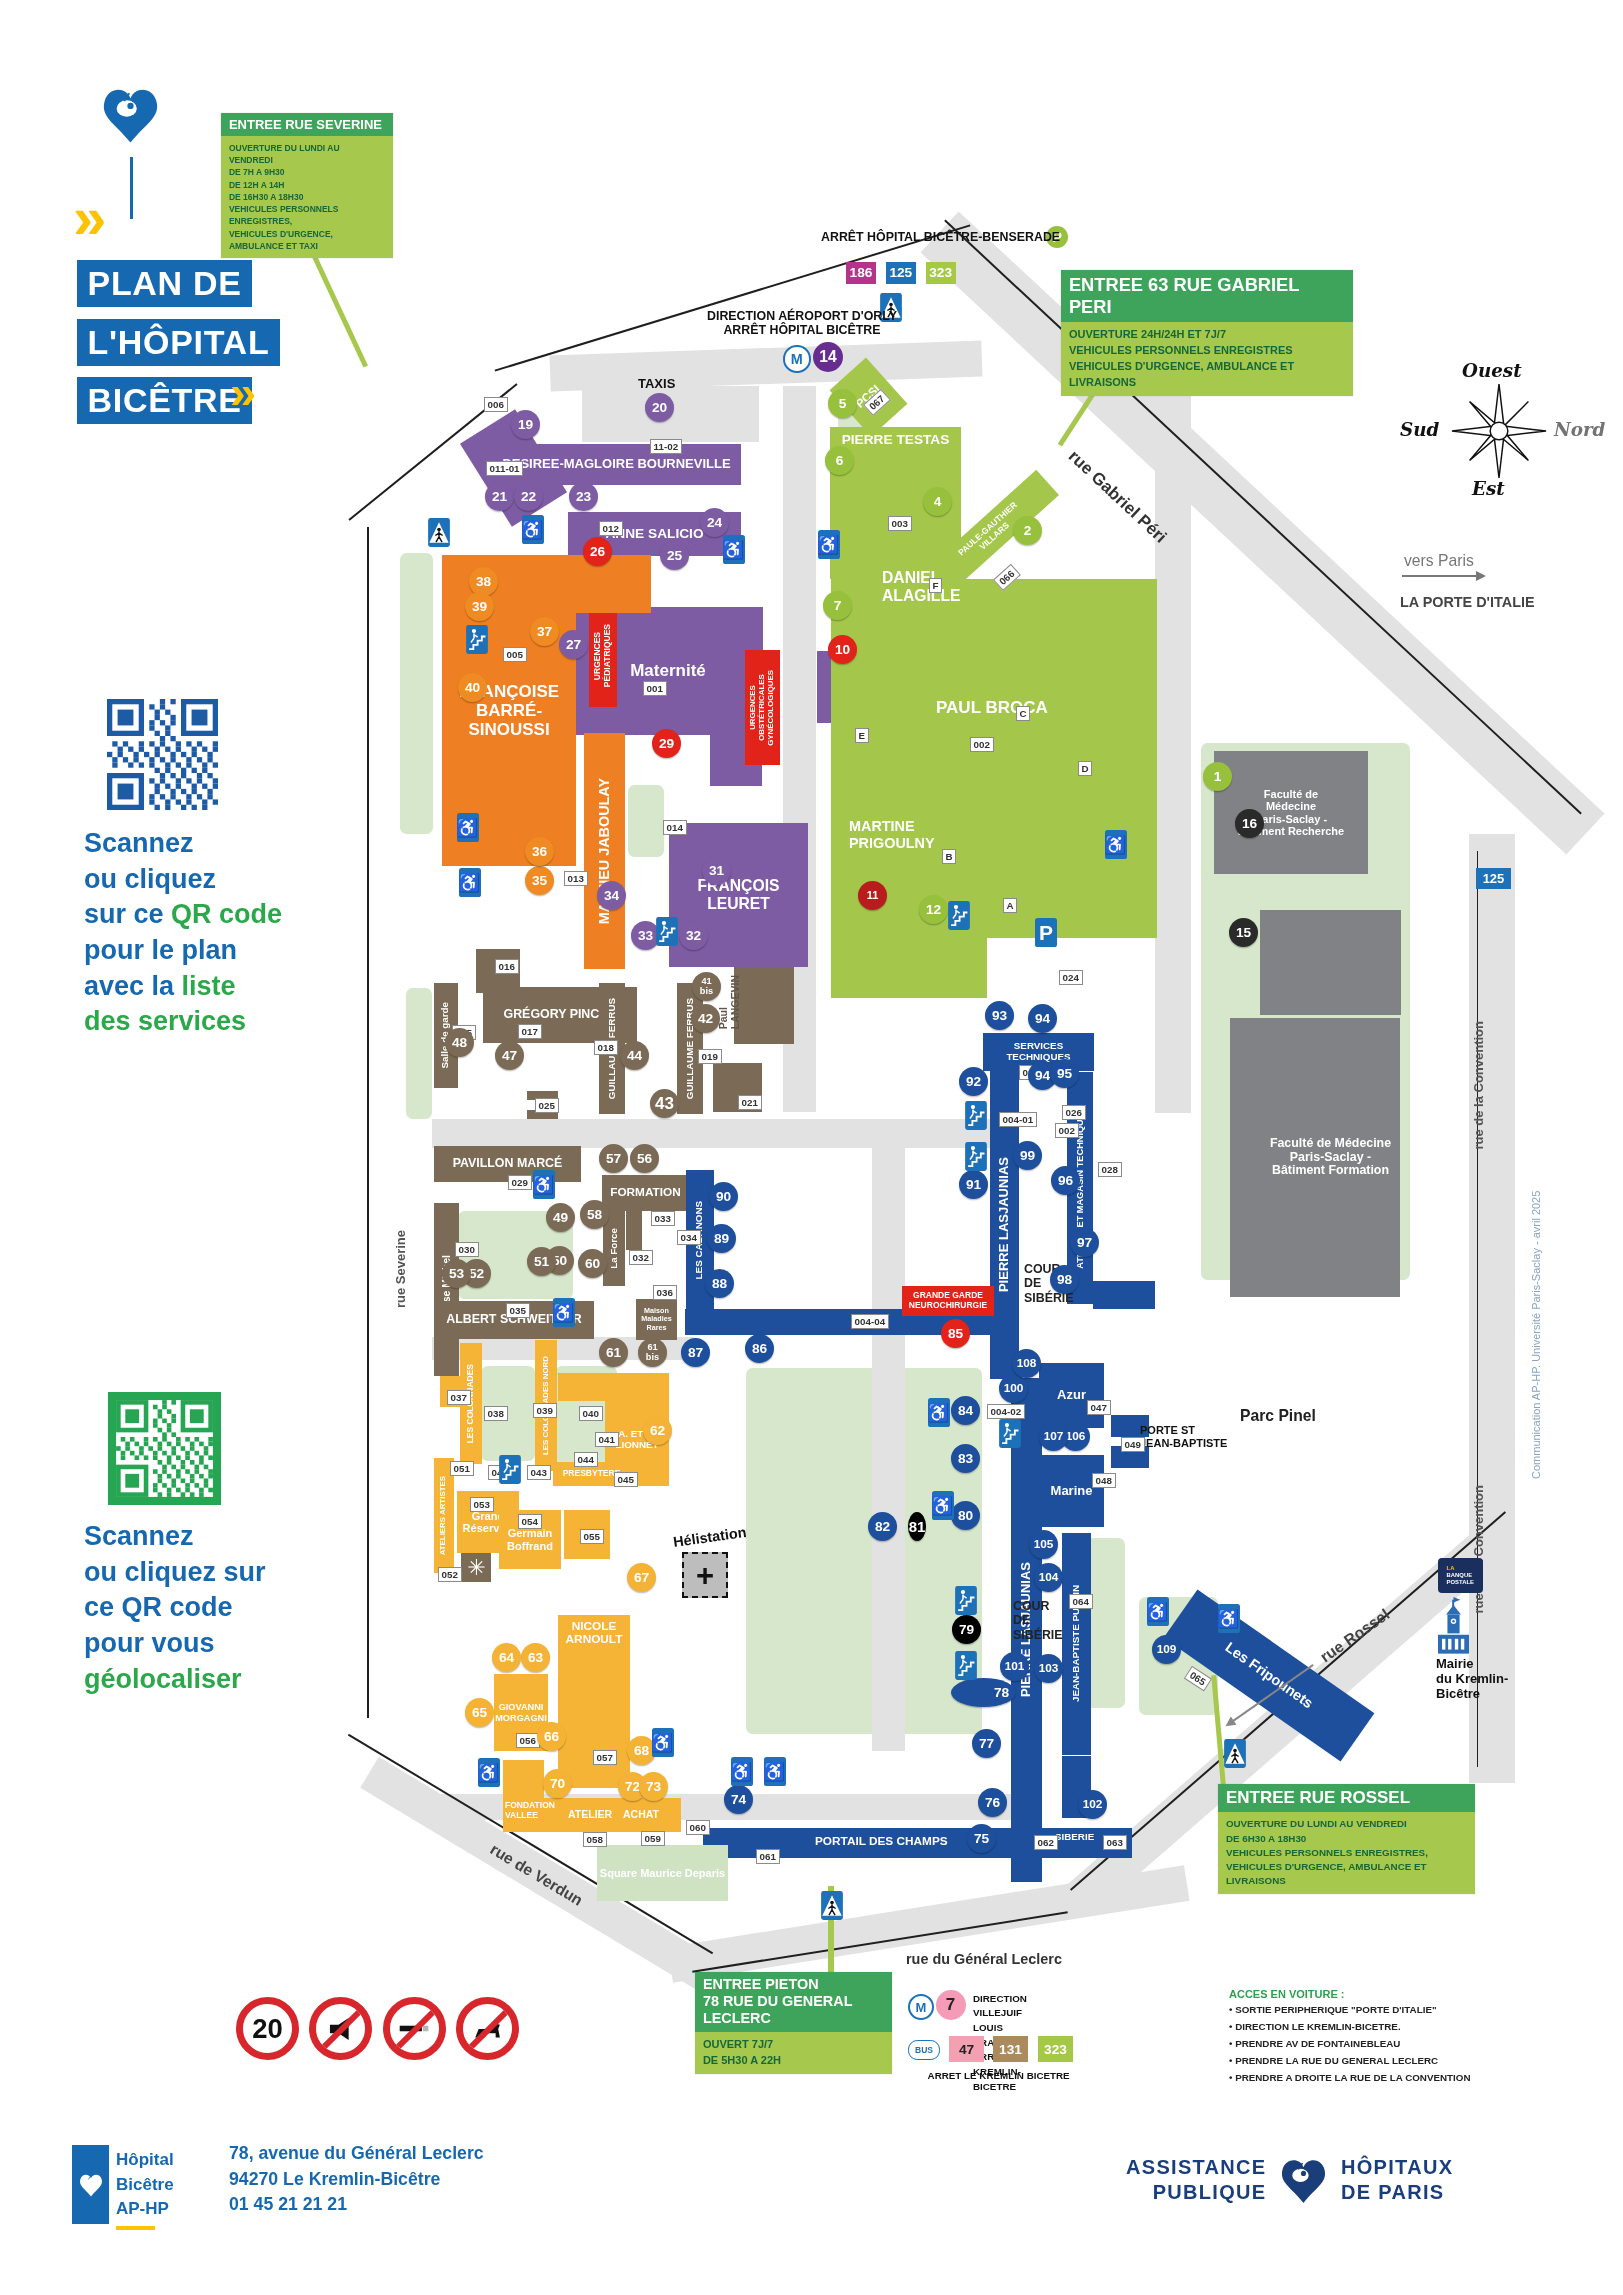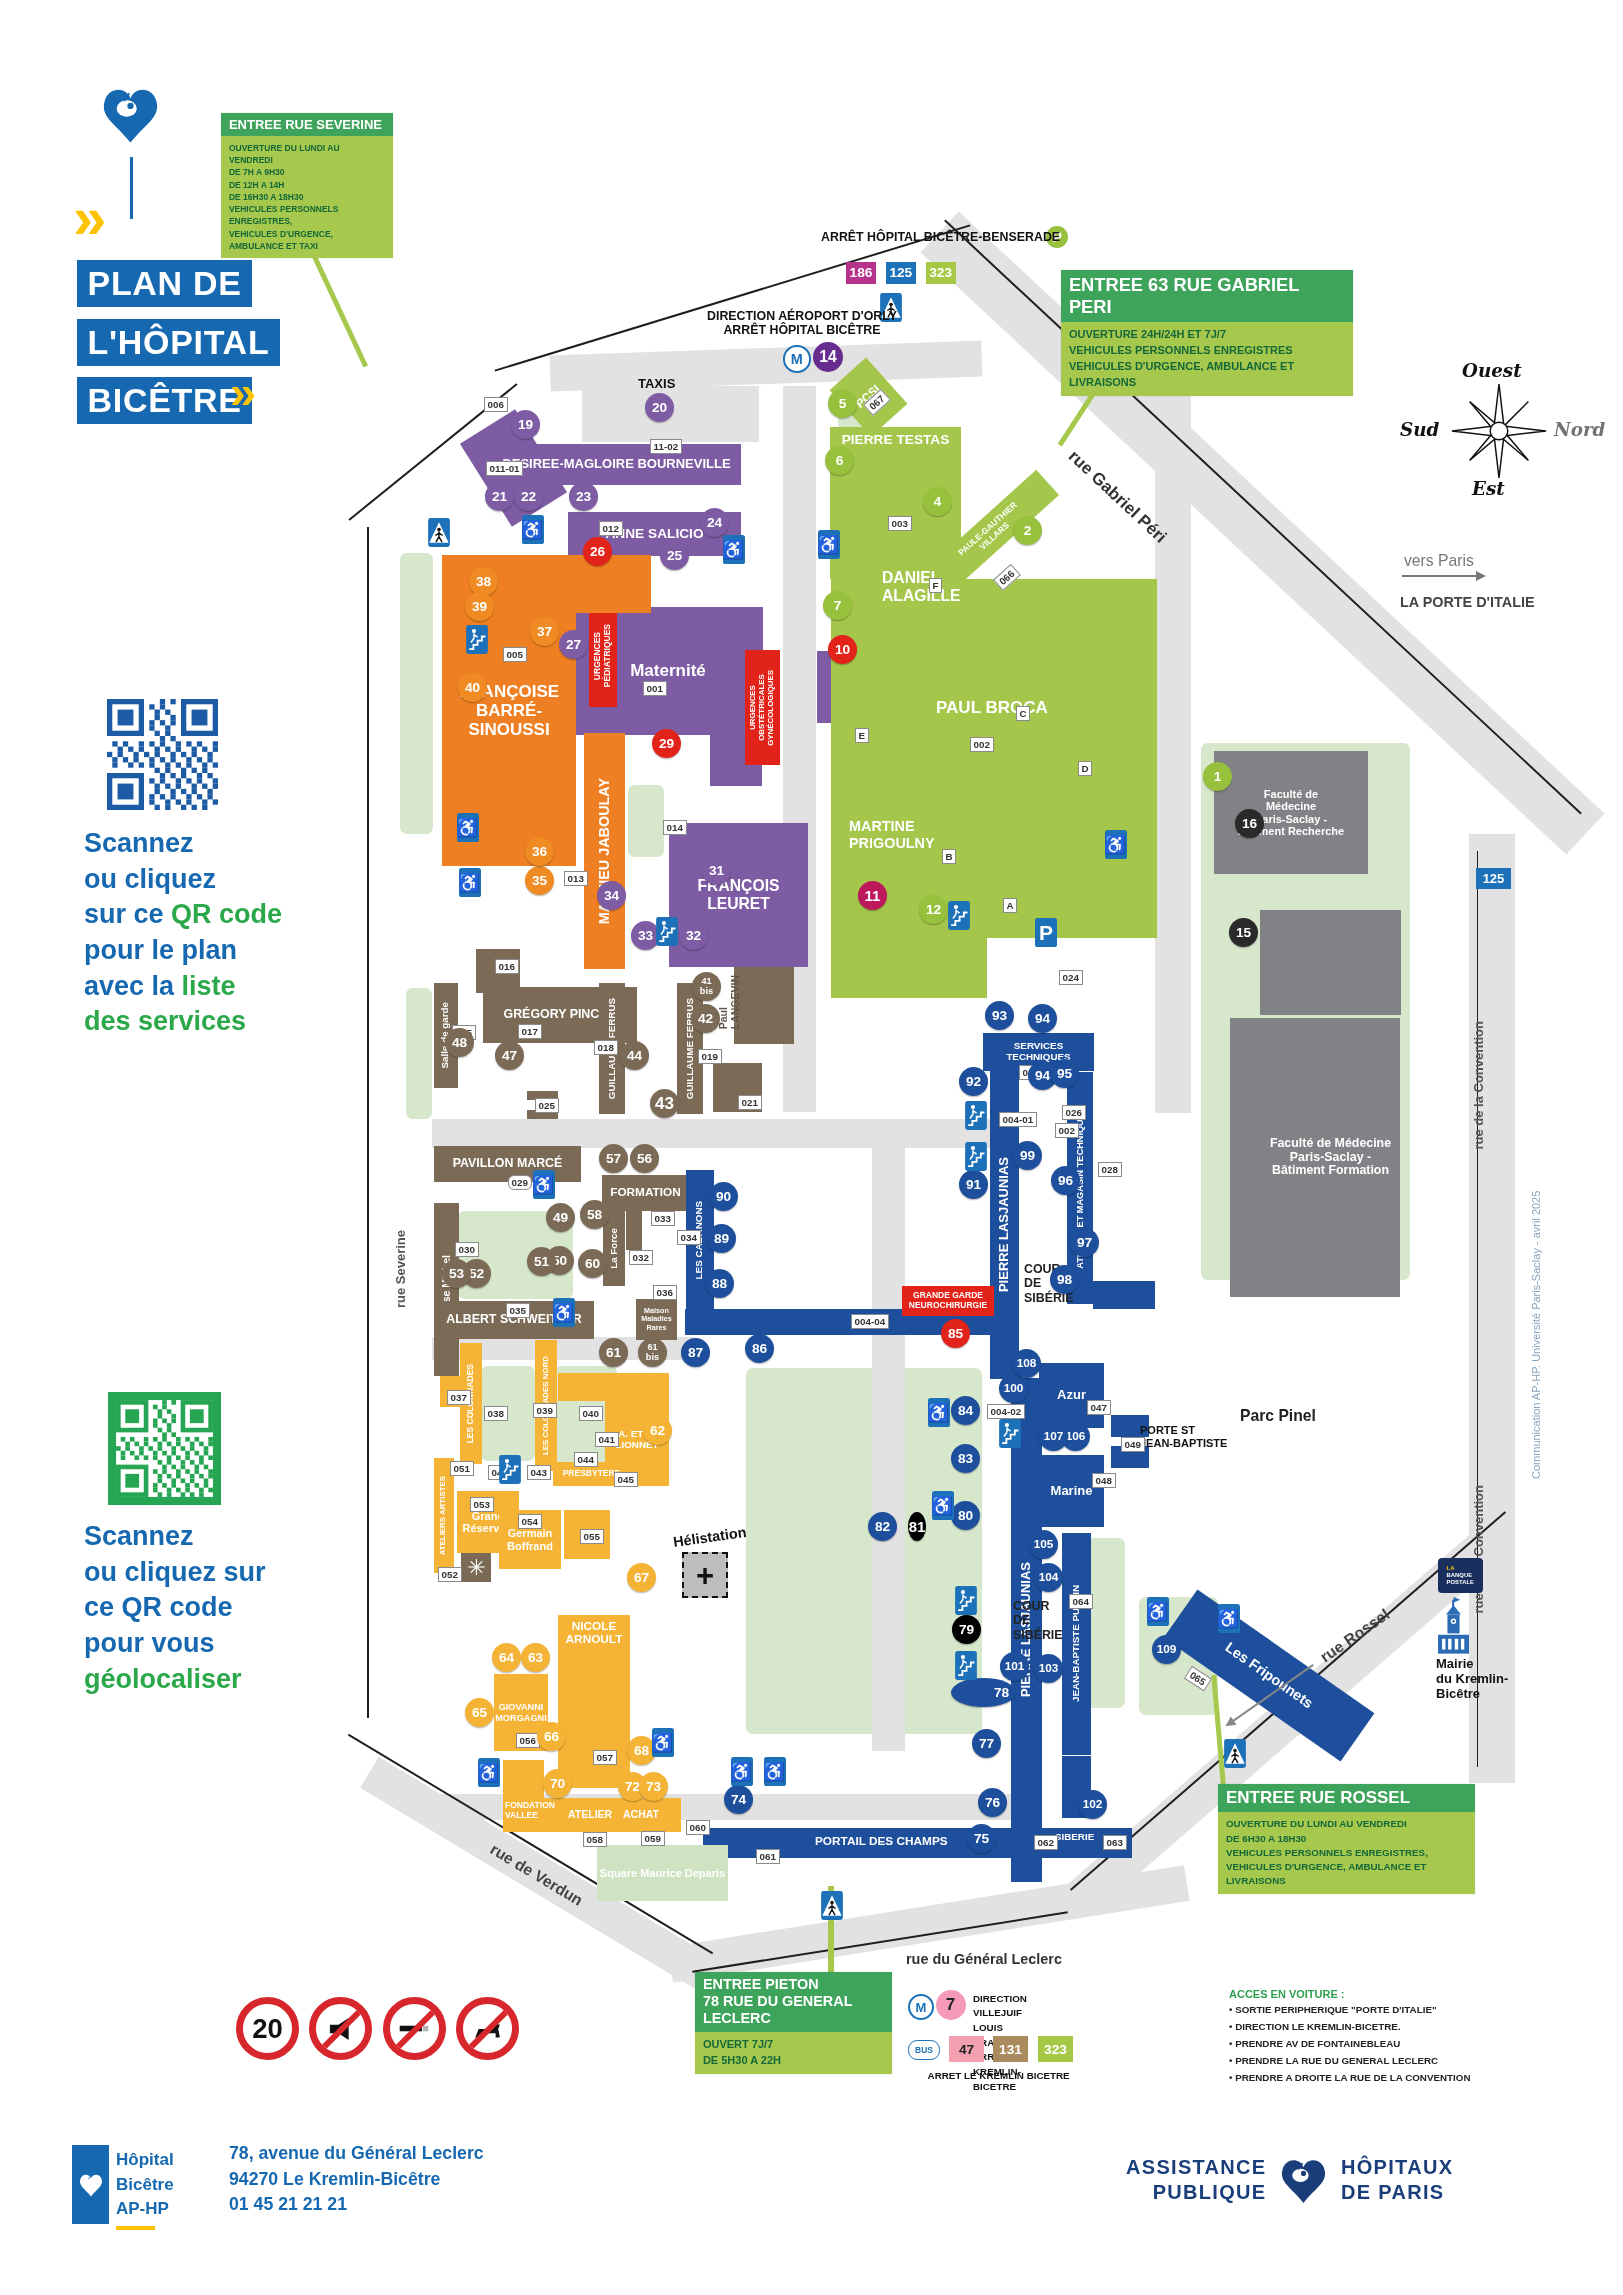--- a/index.html
+++ b/index.html
@@ -481,21 +481,21 @@
       <div class="code" style="left: 970px; top: 737px;">002</div>
       <div class="code" style="left: 564px; top: 871px;">013</div>
       <div class="code" style="left: 663px; top: 820px;">014</div>
       <div class="code" style="left: 495px; top: 959px;">016</div>
       <div class="code" style="left: 518px; top: 1024px;">017</div>
       <div class="code" style="left: 452px; top: 1025px;">015</div>
       <div class="code" style="left: 535px; top: 1098px;">025</div>
       <div class="code" style="left: 594px; top: 1040px;">018</div>
       <div class="code" style="left: 698px; top: 1049px;">019</div>
       <div class="code" style="left: 738px; top: 1095px;">021</div>
-      <div class="code" style="left: 508px; top: 1175px; border-radius: 6px;">029</div>
+      <div class="code" style="left: 508px; top: 1175px;">029</div>
       <div class="code" style="left: 455px; top: 1242px;">030</div>
       <div class="code" style="left: 651px; top: 1211px;">033</div>
       <div class="code" style="left: 677px; top: 1230px;">034</div>
       <div class="code" style="left: 629px; top: 1250px;">032</div>
       <div class="code" style="left: 653px; top: 1285px;">036</div>
       <div class="code" style="left: 506px; top: 1303px;">035</div>
       <div class="code" style="left: 1019px; top: 1065px;">027</div>
       <div class="code" style="left: 1062px; top: 1105px;">026</div>
       <div class="code" style="left: 1055px; top: 1123px;">002</div>
       <div class="code" style="left: 1098px; top: 1162px;">028</div>
@@ -557,21 +557,21 @@
       <div class="marker" style="left: 530px; top: 617px; width: 29px; height: 29px; background: rgb(239, 139, 34); font-size: 13.7px; white-space: pre-line;">37</div>
       <div class="marker" style="left: 469px; top: 567px; width: 29px; height: 29px; background: rgb(239, 139, 34); font-size: 13.7px; white-space: pre-line;">38</div>
       <div class="marker" style="left: 465px; top: 592px; width: 29px; height: 29px; background: rgb(239, 139, 34); font-size: 13.7px; white-space: pre-line;">39</div>
       <div class="marker" style="left: 458px; top: 673px; width: 29px; height: 29px; background: rgb(239, 139, 34); font-size: 13.7px; white-space: pre-line;">40</div>
       <div class="marker" style="left: 1203px; top: 762px; width: 29px; height: 29px; background: rgb(151, 193, 61); font-size: 13.7px; white-space: pre-line;">1</div>
       <div class="marker" style="left: 1013px; top: 516px; width: 29px; height: 29px; background: rgb(151, 193, 61); font-size: 13.7px; white-space: pre-line;">2</div>
       <div class="marker" style="left: 923px; top: 487px; width: 29px; height: 29px; background: rgb(151, 193, 61); font-size: 13.7px; white-space: pre-line;">4</div>
       <div class="marker" style="left: 828px; top: 389px; width: 29px; height: 29px; background: rgb(151, 193, 61); font-size: 13.7px; white-space: pre-line;">5</div>
       <div class="marker" style="left: 825px; top: 446px; width: 29px; height: 29px; background: rgb(151, 193, 61); font-size: 13.7px; white-space: pre-line;">6</div>
       <div class="marker" style="left: 823px; top: 591px; width: 29px; height: 29px; background: rgb(151, 193, 61); font-size: 13.7px; white-space: pre-line;">7</div>
-      <div class="marker" style="left: 858px; top: 881px; width: 29px; height: 29px; background: #be185d; font-size: 15px; white-space: pre-line; text-align: center;">11</div>
+      <div class="marker" style="left: 858px; top: 881px; width: 29px; height: 29px; background: #b91c1c; font-size: 11px; white-space: pre-line; text-align: center;">11</div>
       <div class="marker" style="left: 919px; top: 895px; width: 29px; height: 29px; background: rgb(151, 193, 61); font-size: 13.7px; white-space: pre-line;">12</div>
       <div class="marker" style="left: 1229px; top: 918px; width: 29px; height: 29px; background: rgb(42, 42, 42); font-size: 13.7px; white-space: pre-line;">15</div>
       <div class="marker" style="left: 1235px; top: 809px; width: 29px; height: 29px; background: rgb(42, 42, 42); font-size: 13.7px; white-space: pre-line;">16</div>
       <div class="marker" style="left: 692px; top: 972px; width: 29px; height: 29px; background: rgb(123, 107, 86); font-size: 9.2px; white-space: pre-line;">41
 bis</div>
       <div class="marker" style="left: 691px; top: 1004px; width: 29px; height: 29px; background: rgb(123, 107, 86); font-size: 13.7px; white-space: pre-line;">42</div>
       <div class="marker" style="left: 650px; top: 1089px; width: 29px; height: 29px; background: rgb(123, 107, 86); font-size: 17px; white-space: pre-line;">43</div>
       <div class="marker" style="left: 620px; top: 1041px; width: 29px; height: 29px; background: rgb(123, 107, 86); font-size: 13.7px; white-space: pre-line;">44</div>
       <div class="marker" style="left: 495px; top: 1041px; width: 29px; height: 29px; background: rgb(123, 107, 86); font-size: 13.7px; white-space: pre-line;">47</div>
       <div class="marker" style="left: 445px; top: 1028px; width: 29px; height: 29px; background: rgb(123, 107, 86); font-size: 13.7px; white-space: pre-line;">48</div>

